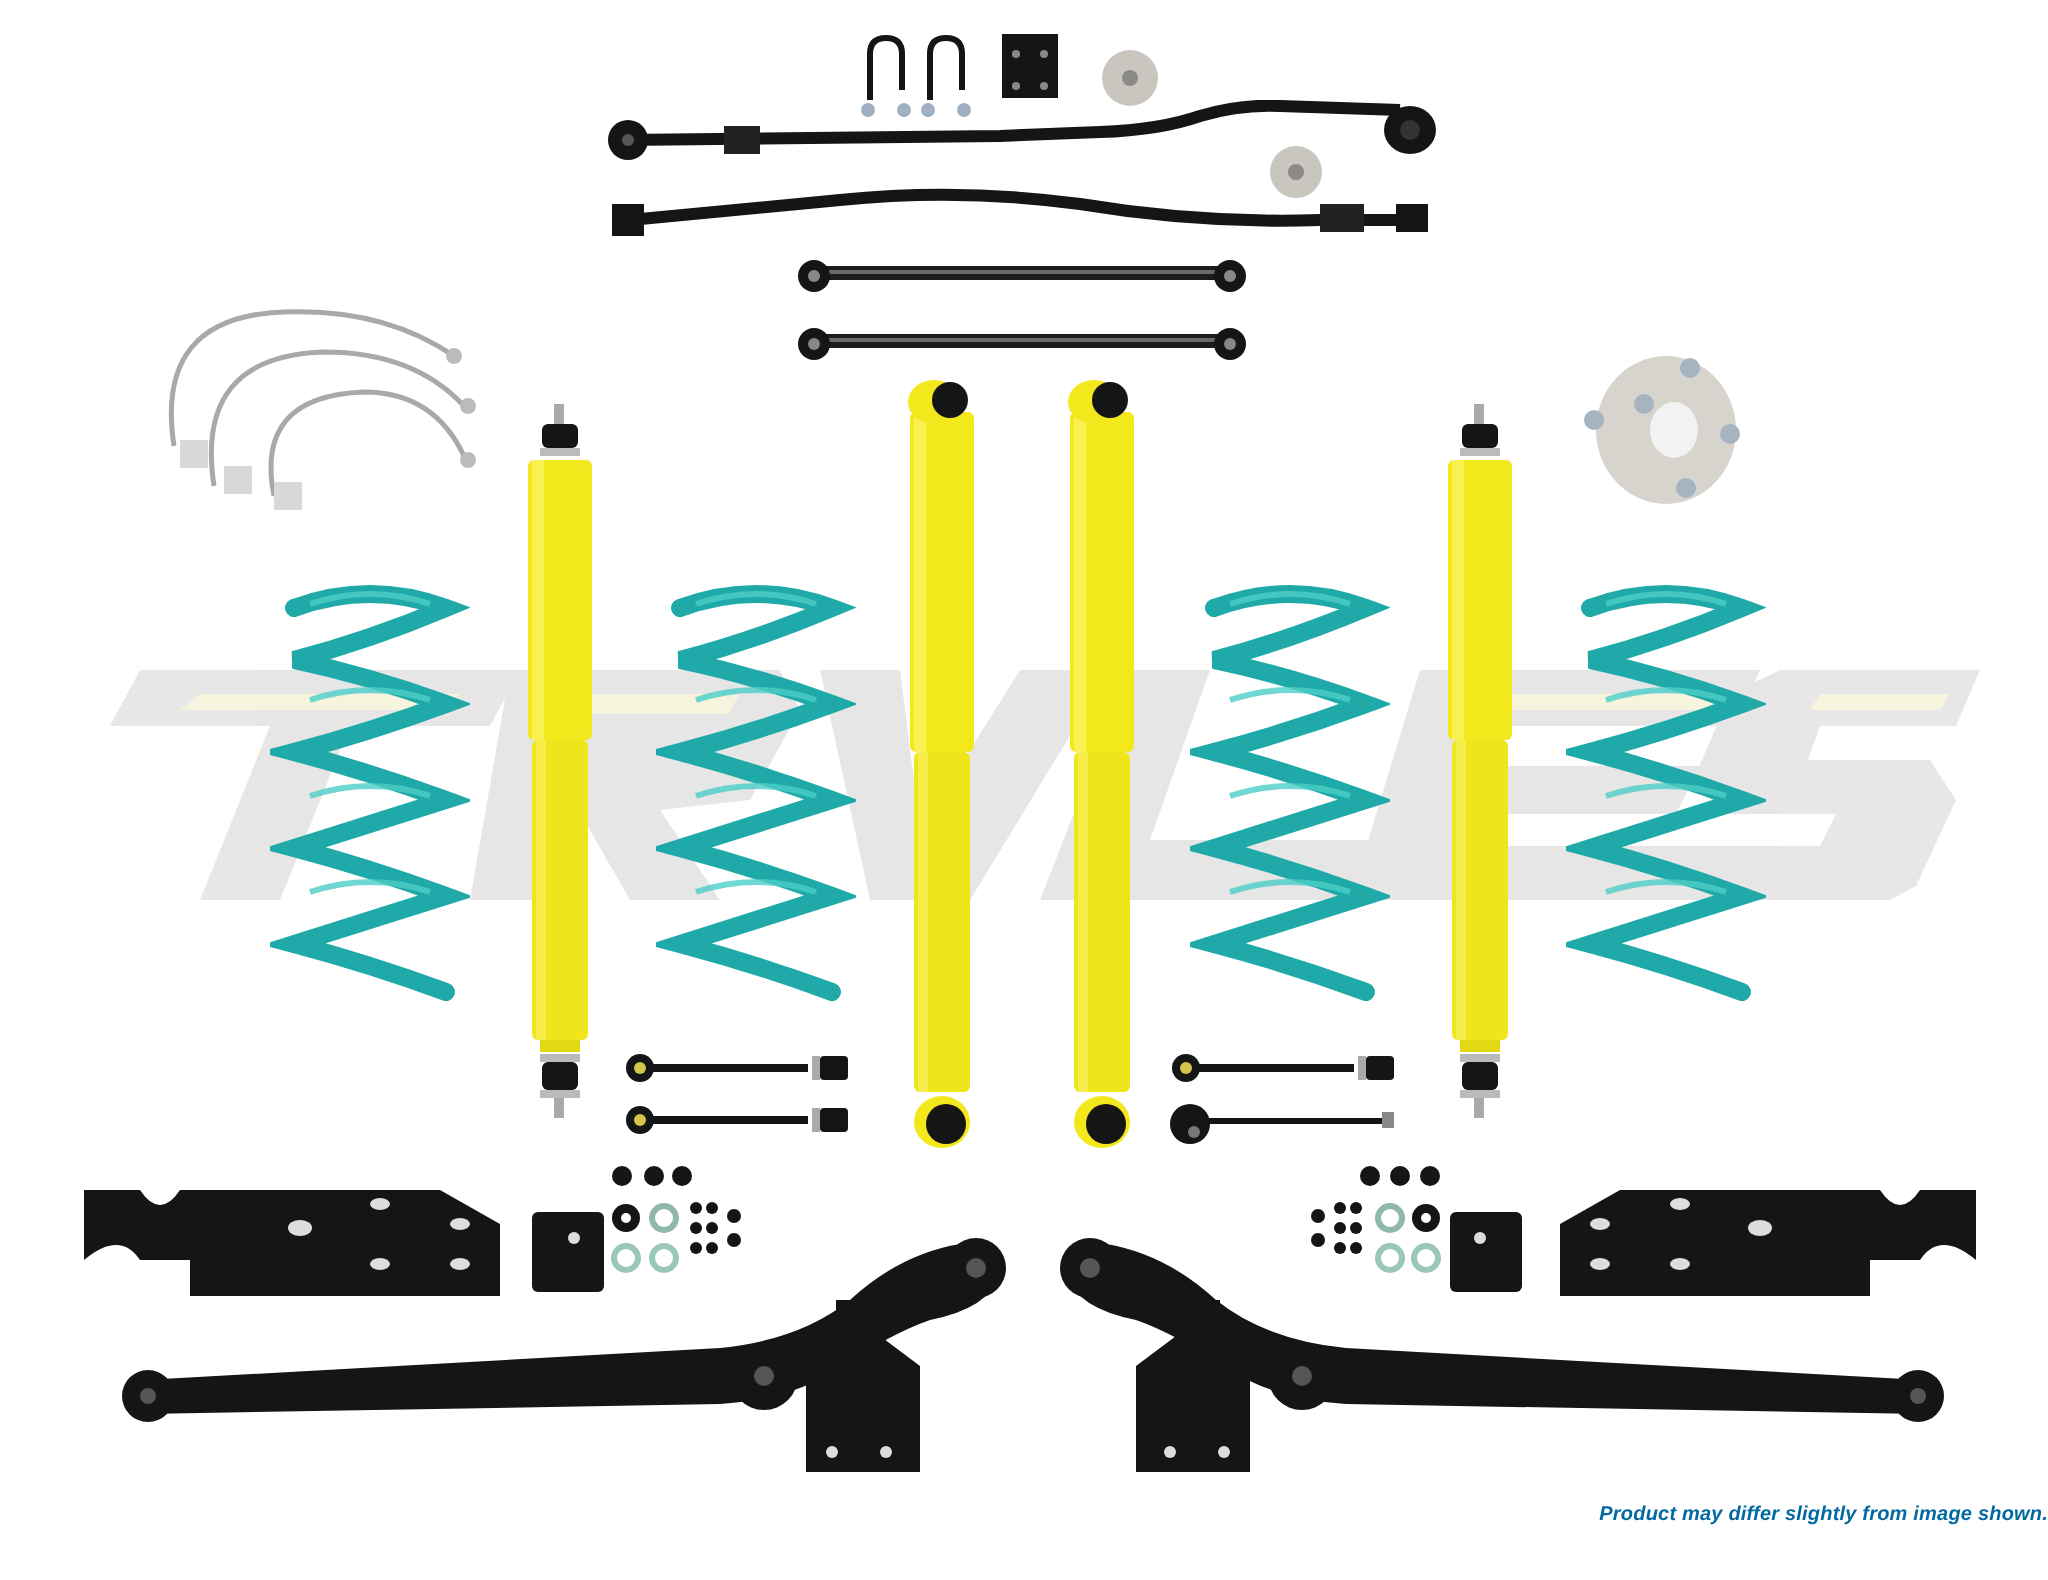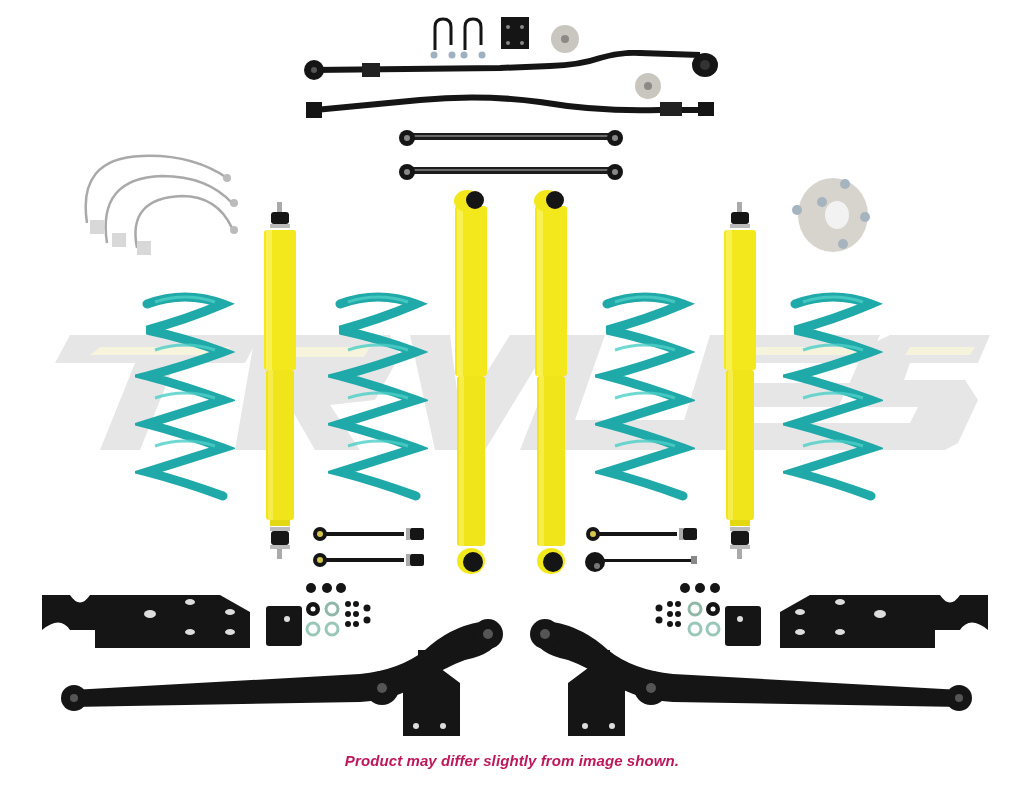--- a/index.html
+++ b/index.html
@@ -1,22 +1,22 @@
 <!DOCTYPE html>
 <html><head>
 <meta charset="utf-8">
 <style>
   html, body { margin:0; padding:0; background:#ffffff; }
   body { width:1024px; height:790px; position:relative; overflow:hidden; font-family:"Liberation Sans", sans-serif; }
   .stage { position:absolute; left:0; top:0; width:1024px; height:790px; }
   .abs { position:absolute; }
   .caption {
-    position:absolute; left:0; top:752px; width:1024px; text-align:center;
+    position:absolute; left:0; top:752px; width:1024px; text-align:right;
     font-family:"Liberation Sans", sans-serif; font-weight:bold; font-style:italic;
-    font-size:15px; color:#be185d; letter-spacing:0.1px;
+    font-size:10px; color:#0369a1; letter-spacing:0.1px;
   }
 </style>
 </head>
 <body>
 
 <div class="stage">
 
   <svg class="abs" style="left:30px;top:325px" width="970" height="135" viewBox="0 0 970 135">
     <g fill="#e4e4e4" opacity="0.9">
 

